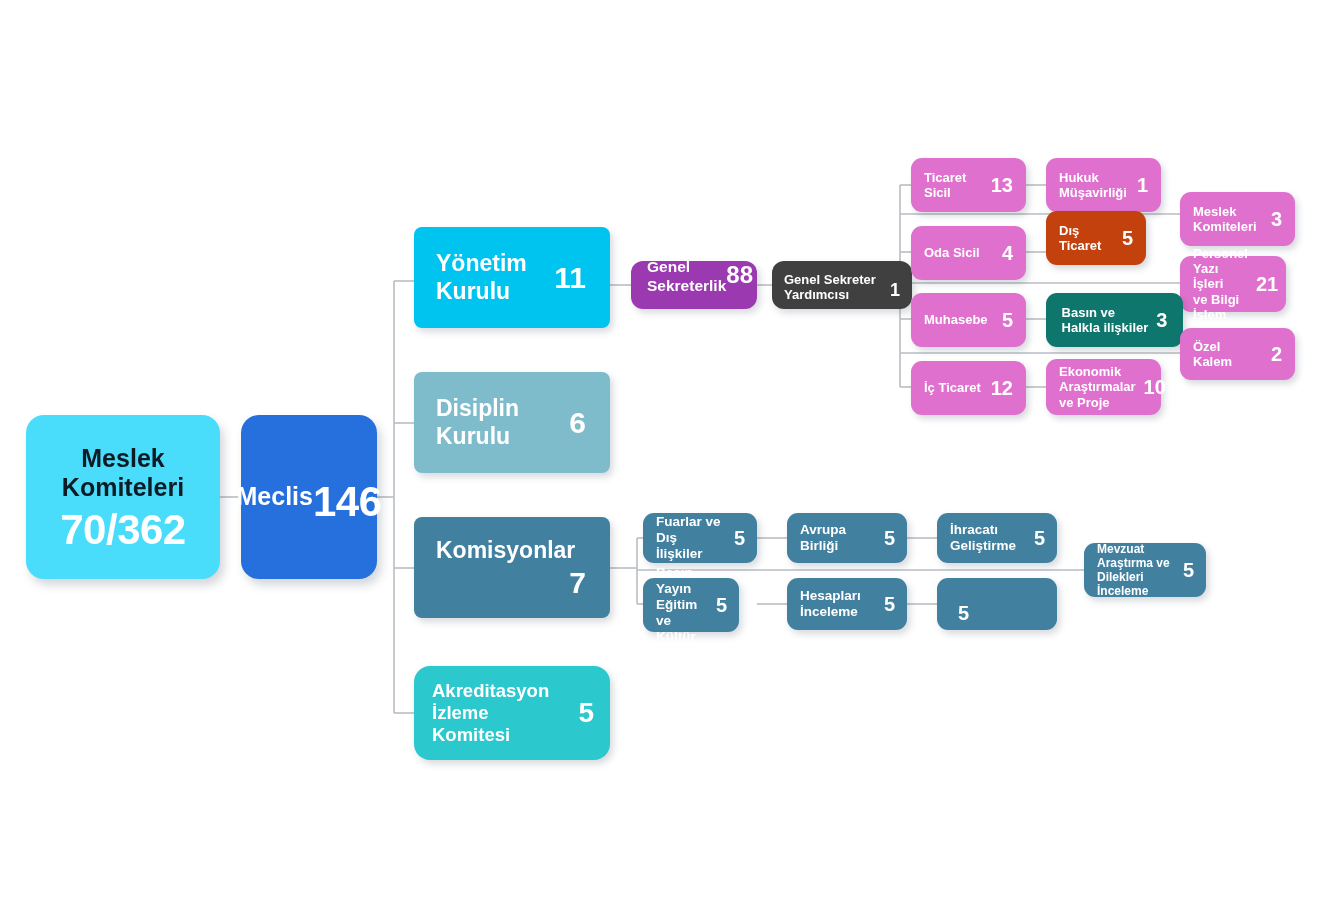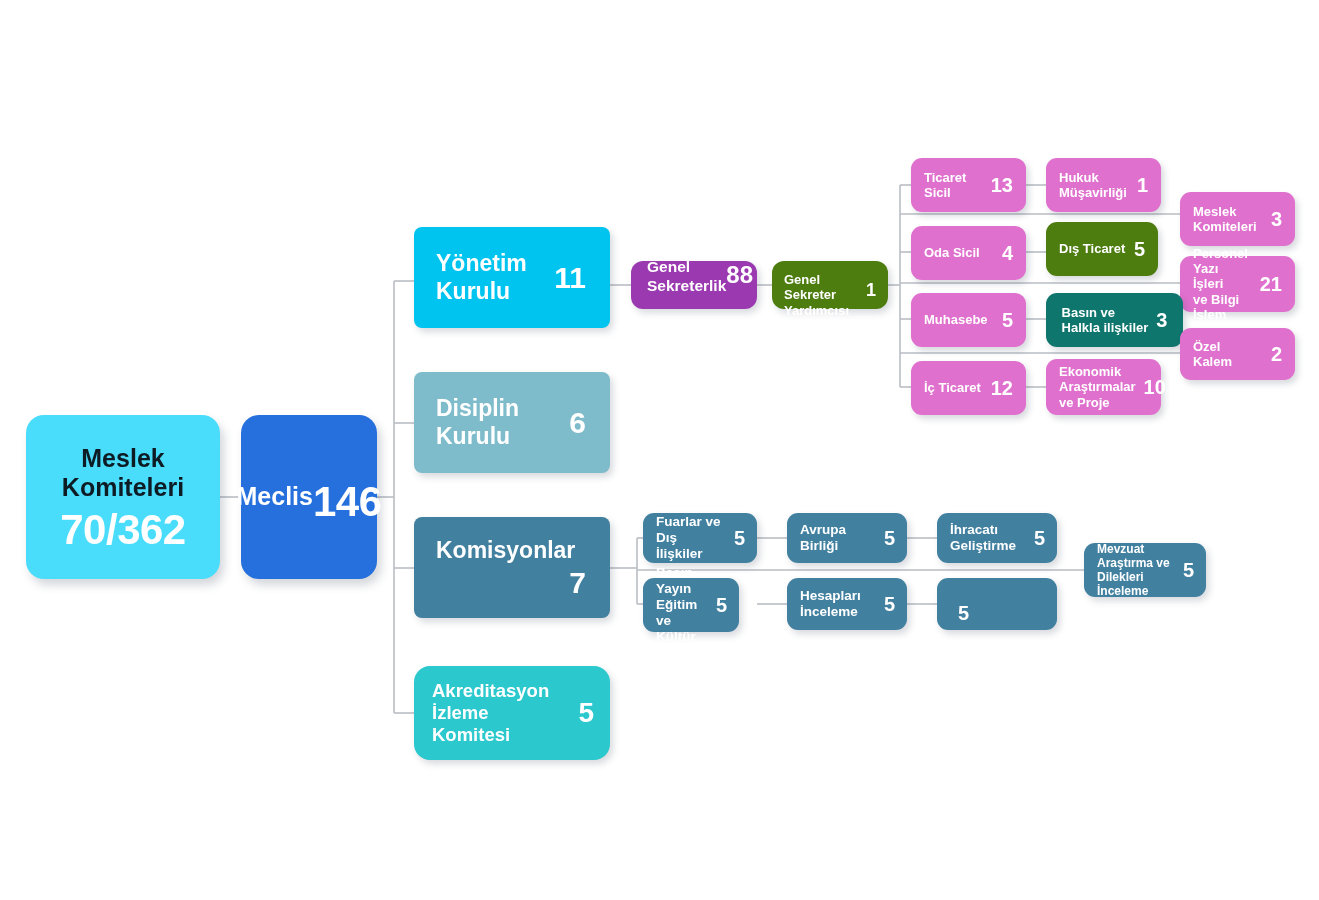--- a/index.html
+++ b/index.html
@@ -233,21 +233,21 @@
 İzleme Komitesi</div>
     <div class="count">5</div>
   </div>
 
   <div class="node n-gs" style="left:631px; top:261px; width:126px; height:48px; background:#9B39B0;">
     <div class="label">Genel
 Sekreterlik</div>
     <div class="count">88</div>
   </div>
 
-  <div class="node n-gsy" style="left:772px; top:261px; width:116px; height:48px; background:#4d7c0f;">
+  <div class="node n-gsy" style="left:772px; top:261px; width:140px; height:48px; background:#404040;">
     <div class="label">Genel Sekreter
 Yardımcısı</div>
     <div class="count">1</div>
   </div>
 
   <div class="node n-dep" style="left:911px; top:158px; width:115px; height:54px; background:#E070CD;">
     <div class="label">Ticaret Sicil</div>
     <div class="count">13</div>
   </div>
 
@@ -261,26 +261,26 @@
     <div class="label">Meslek
 Komiteleri</div>
     <div class="count">3</div>
   </div>
 
   <div class="node n-dep" style="left:911px; top:226px; width:115px; height:54px; background:#E070CD;">
     <div class="label">Oda Sicil</div>
     <div class="count">4</div>
   </div>
 
-  <div class="node n-dep" style="left:1046px; top:222px; width:112px; height:54px; background:#4d7c0f;">
+  <div class="node n-dep" style="left:1046px; top:211px; width:100px; height:54px; background:#c2410c;">
     <div class="label">Dış Ticaret</div>
     <div class="count">5</div>
   </div>
 
-  <div class="node n-dep" style="left:1180px; top:256px; width:115px; height:56px; background:#E070CD;">
+  <div class="node n-dep" style="left:1180px; top:256px; width:106px; height:56px; background:#E070CD;">
     <div class="label">Personel
 Yazı İşleri
 ve Bilgi İşlem</div>
     <div class="count">21</div>
   </div>
 
   <div class="node n-dep" style="left:911px; top:293px; width:115px; height:54px; background:#E070CD;">
     <div class="label">Muhasebe</div>
     <div class="count">5</div>
   </div>

